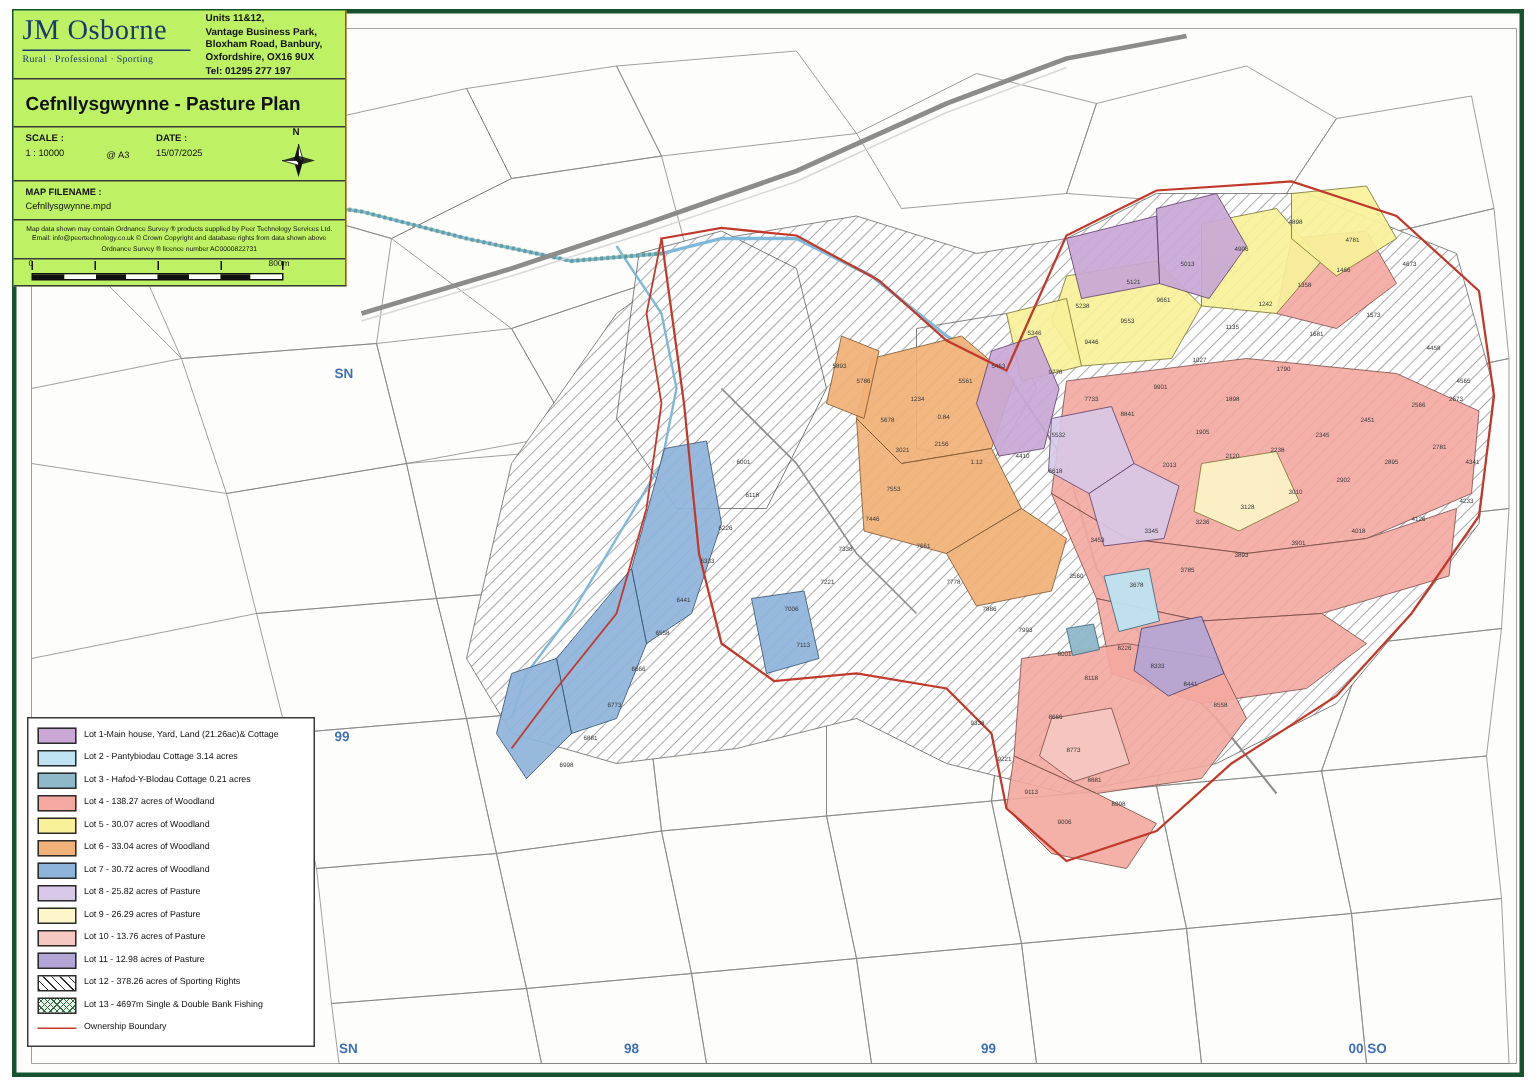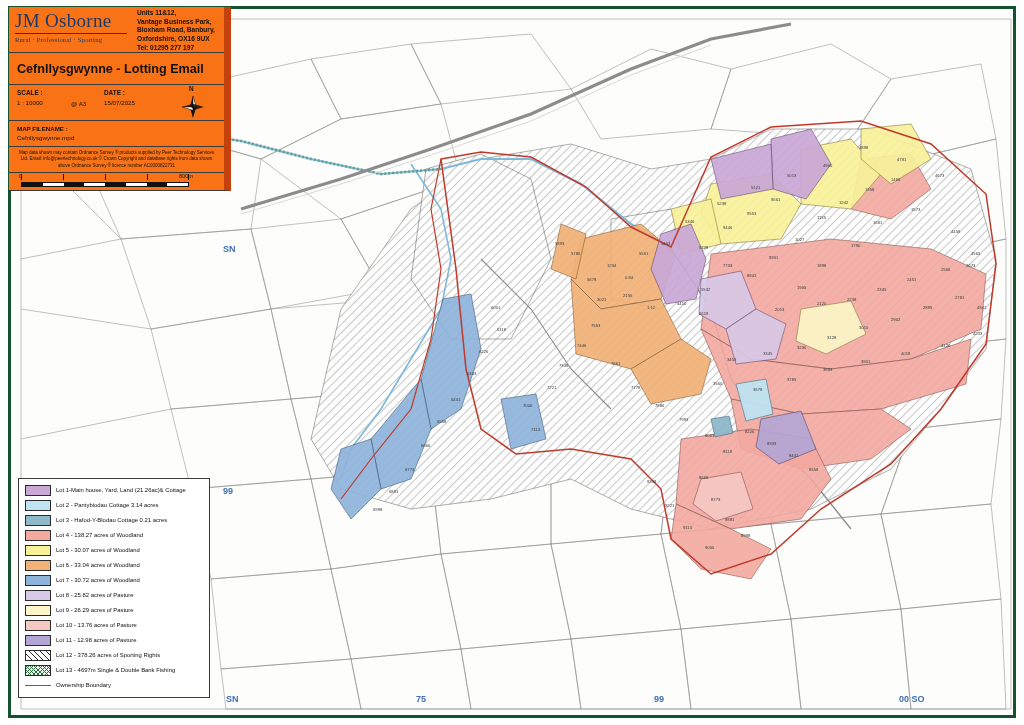--- a/index.html
+++ b/index.html
@@ -25,22 +25,22 @@
     border: 3px solid #14532d;
     overflow: hidden;
   }
   #map-svg { position: absolute; left: 0; top: 0; }
 
   
   #title-block {
     position: absolute;
     left: 9px; top: 7px;
     width: 222px; height: 184px;
-    background: #f97316;
-    border-right: 7px solid #c2410c;
+    background: #bef264;
+    border-right: 1px solid #c2410c;
     border-bottom: 1px solid #3a3a3a;
     z-index: 20;
   }
   #logo-row {
     position: relative;
     height: 46px;
     border-bottom: 1px solid #3a3a3a;
   }
   #brand {
     position: absolute; left: 6px; top: 4px;
@@ -455,21 +455,21 @@
         <text x="712" y="220">9446</text>
           <text x="736" y="206">9553</text>
         <text x="760" y="192">9661</text>
           <text x="688" y="240">9778</text>
       </g>
     </svg>
 
     <div class="grid-label" style="left:212px; top:235px;">SN</div>
     <div class="grid-label" style="left:212px; top:477px;">99</div>
     <div class="grid-label" style="left:215px; top:685px;">SN</div>
-    <div class="grid-label" style="left:405px; top:685px;">75</div>
+    <div class="grid-label" style="left:405px; top:685px;">98</div>
     <div class="grid-label" style="left:643px; top:685px;">99</div>
     <div class="grid-label" style="left:888px; top:685px;">00 SO</div>
   </div>
 
   <div id="title-block">
 
     <div id="logo-row">
       <div id="brand">
         <div id="brand-name">JM Osborne</div>
         <div id="brand-rule"></div>
@@ -477,21 +477,21 @@
       </div>
       <div id="addr">
         <div>Units 11&amp;12,</div>
         <div>Vantage Business Park,</div>
         <div>Bloxham Road, Banbury,</div>
         <div>Oxfordshire, OX16 9UX</div>
         <div>Tel: 01295 277 197</div>
       </div>
     </div>
 
-    <div id="plan-title">Cefnllysgwynne - Lotting Email</div>
+    <div id="plan-title">Cefnllysgwynne - Pasture Plan</div>
 
     <div id="meta">
       <div class="meta-cell" id="meta-scale">
         <b>SCALE :</b><br>
         <span>1 : 10000</span>
       </div>
       <div class="meta-cell" id="meta-at">@ A3</div>
       <div class="meta-cell" id="meta-date">
         <b>DATE :</b><br>
         <span>15/07/2025</span>

